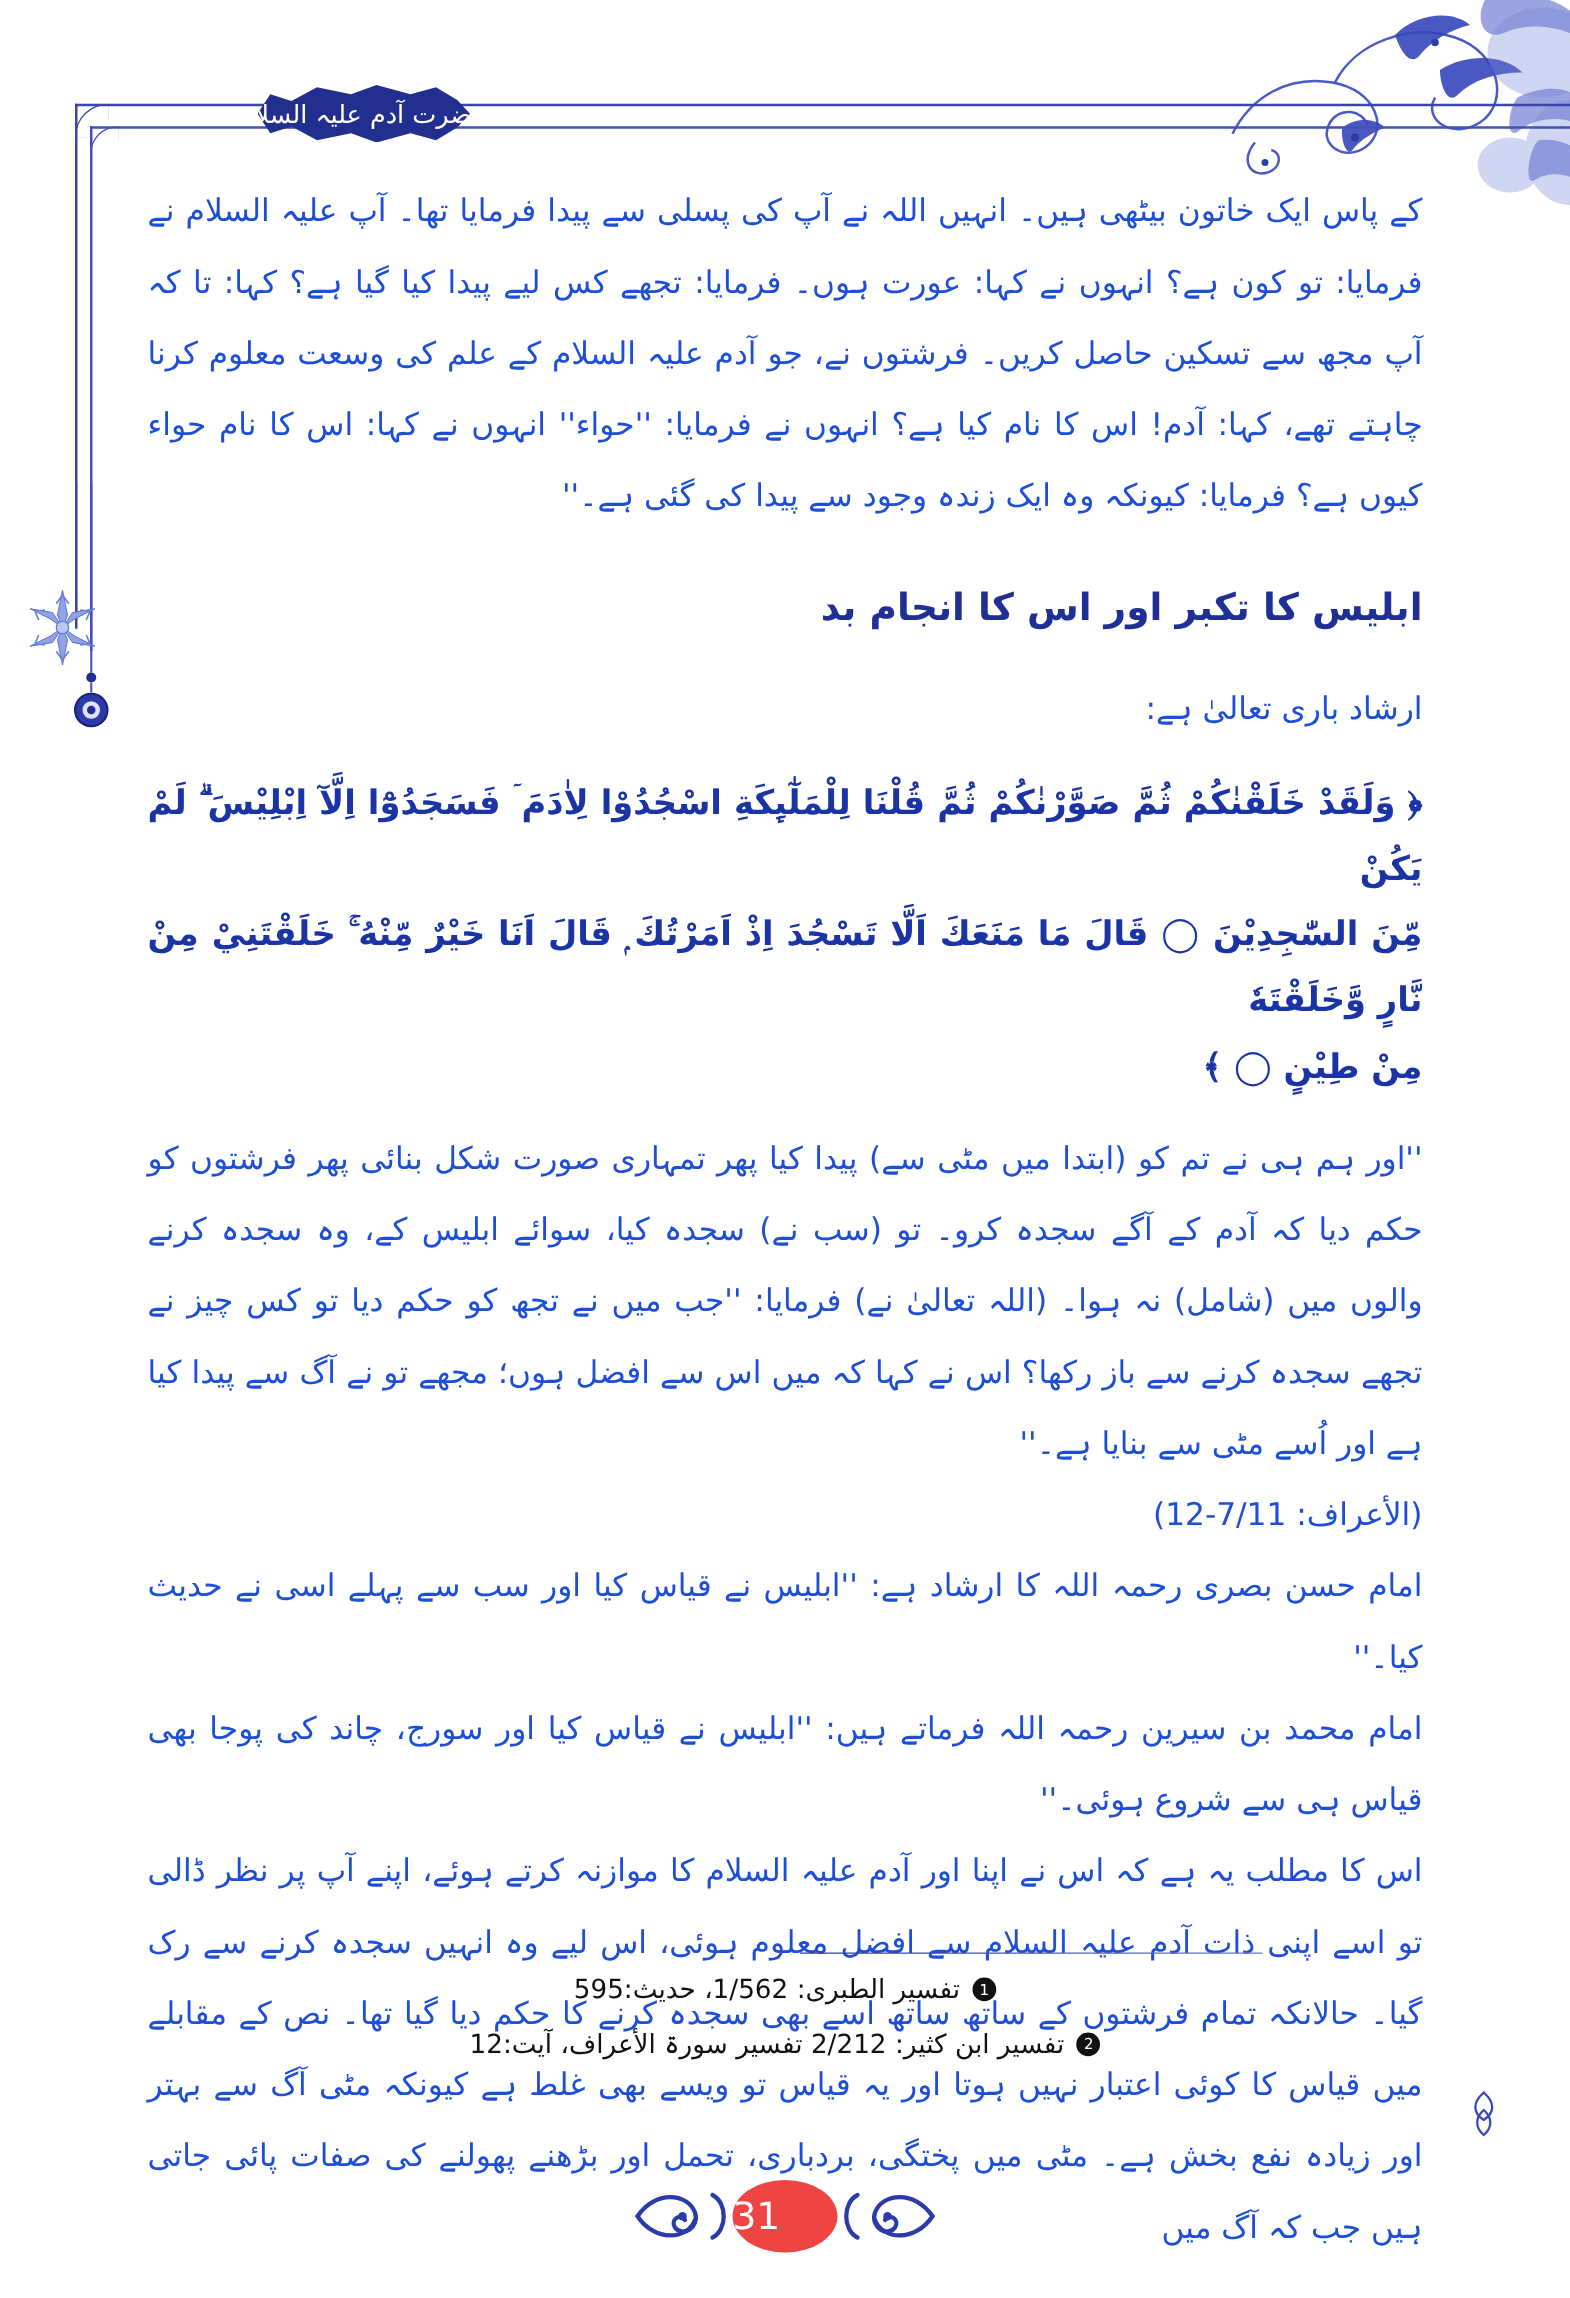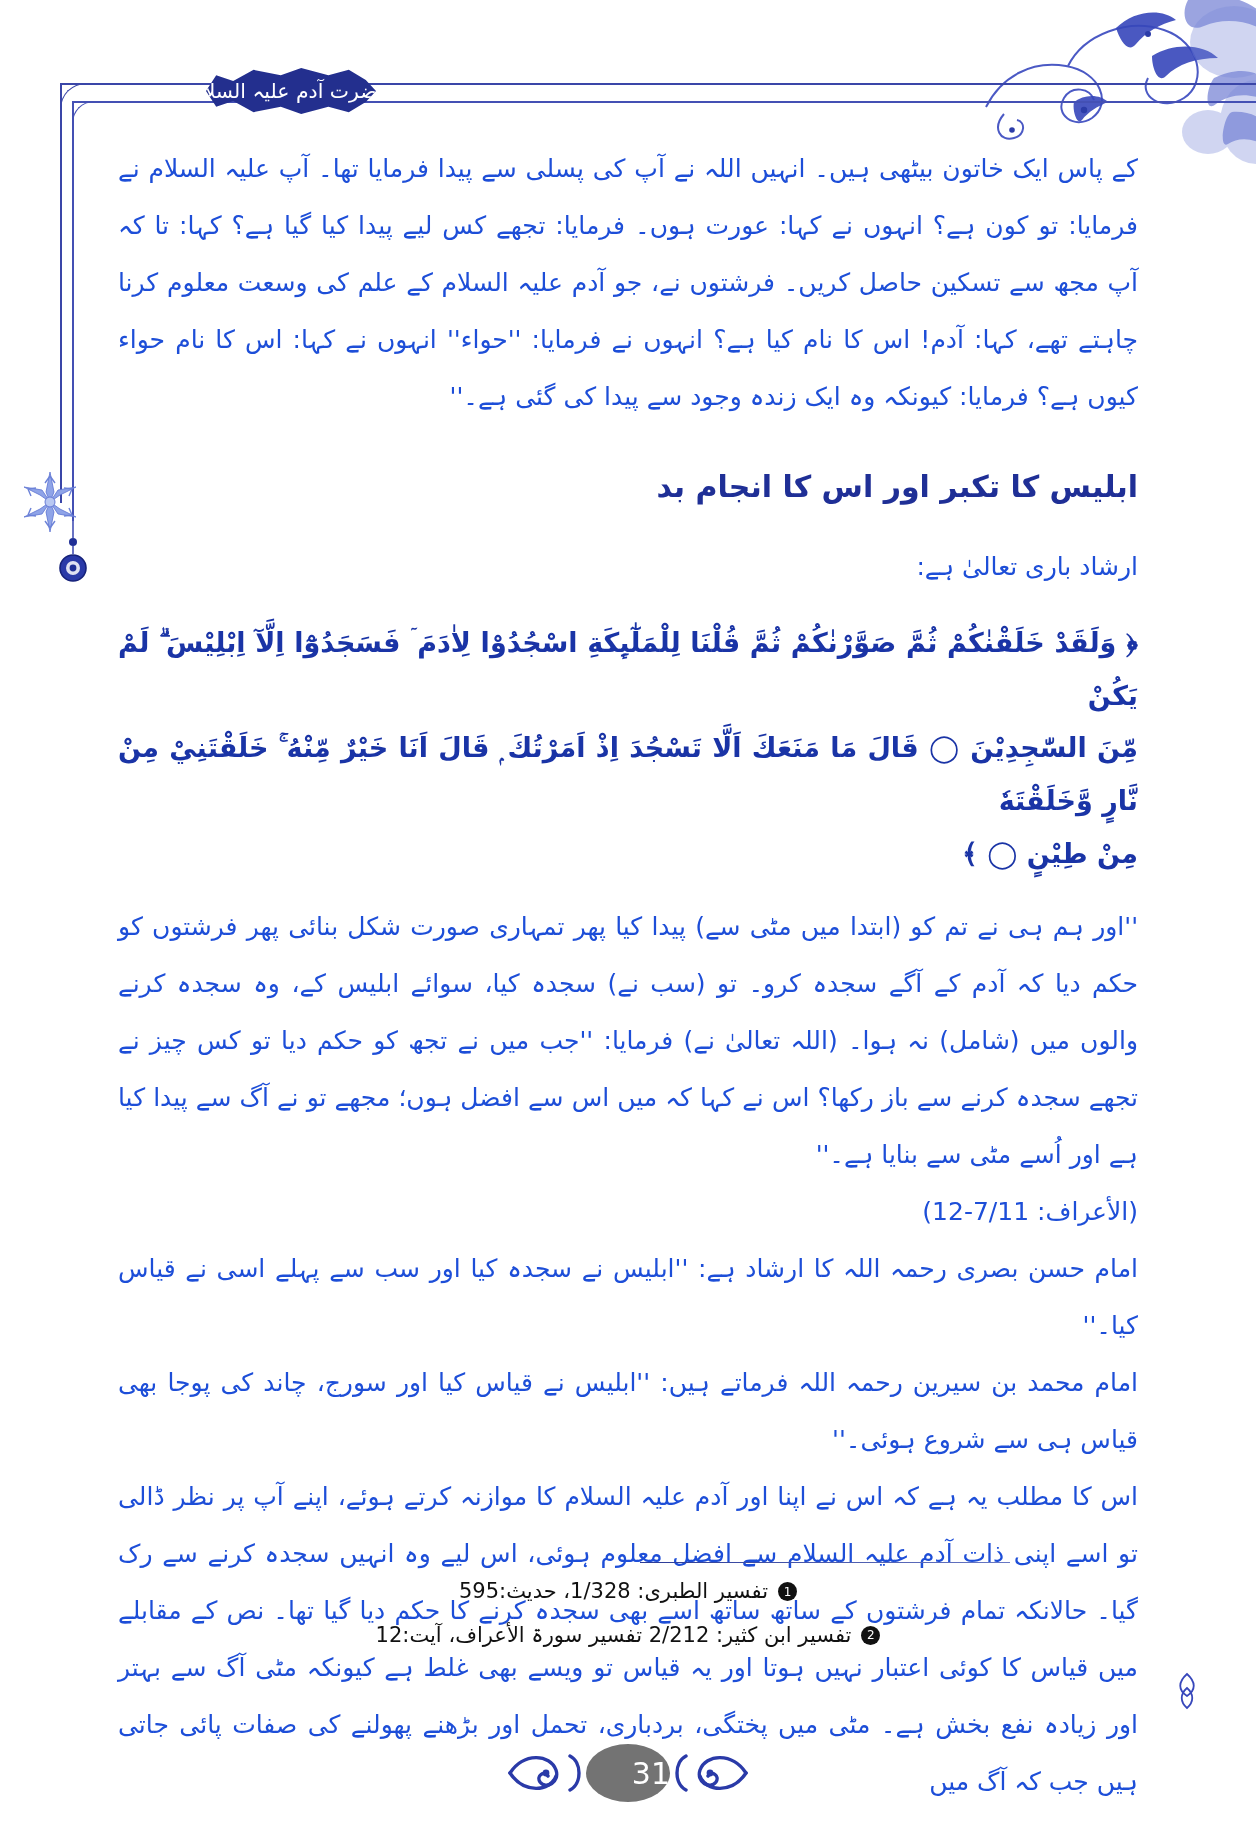--- a/index.html
+++ b/index.html
@@ -108,22 +108,22 @@
   
   .mini-orn{position:absolute;right:52px;top:1672px;width:34px;height:40px;}
 
   
   .footer{
     position:absolute;left:0;right:0;top:1744px;
     display:flex;align-items:center;justify-content:center;gap:0px;
   }
   .pagenum-oval{
     width:84px;height:58px;border-radius:50%;
-    background:#737373;color:#fff;
-    display:flex;align-items:center;justify-content:flex-start;
+    background:#ef4444;color:#fff;
+    display:flex;align-items:center;justify-content:flex-end;
     font-size:30px;font-family:"DejaVu Sans","Liberation Sans",sans-serif;
     position:relative;z-index:2;
   }
   .flourish{width:80px;height:58px;}
 </style>
 </head>
 <body>
 
 <div class="page">
 
@@ -212,33 +212,33 @@
     <div class="verse">
       <div>﴿ وَلَقَدْ خَلَقْنٰكُمْ ثُمَّ صَوَّرْنٰكُمْ ثُمَّ قُلْنَا لِلْمَلٰٓىِٕكَةِ اسْجُدُوْا لِاٰدَمَ ۤ فَسَجَدُوْٓا اِلَّآ اِبْلِيْسَ ۗ لَمْ يَكُنْ</div>
       <div>مِّنَ السّٰجِدِيْنَ ◯ قَالَ مَا مَنَعَكَ اَلَّا تَسْجُدَ اِذْ اَمَرْتُكَ ۭ قَالَ اَنَا خَيْرٌ مِّنْهُ ۚ خَلَقْتَنِيْ مِنْ نَّارٍ وَّخَلَقْتَهٗ</div>
       <div>مِنْ طِيْنٍ ◯ ﴾</div>
     </div>
 
     <p class="body">''اور ہم ہی نے تم کو (ابتدا میں مٹی سے) پیدا کیا پھر تمہاری صورت شکل بنائی پھر فرشتوں کو حکم دیا کہ آدم کے آگے سجدہ کرو۔ تو (سب نے) سجدہ کیا، سوائے ابلیس کے، وہ سجدہ کرنے والوں میں (شامل) نہ ہوا۔ (اللہ تعالیٰ نے) فرمایا: ''جب میں نے تجھ کو حکم دیا تو کس چیز نے تجھے سجدہ کرنے سے باز رکھا؟ اس نے کہا کہ میں اس سے افضل ہوں؛ مجھے تو نے آگ سے پیدا کیا ہے اور اُسے مٹی سے بنایا ہے۔''</p>
 
     <p class="body centered-left ref-line">(الأعراف: 7/11-12)</p>
 
-    <p class="body">امام حسن بصری رحمہ اللہ کا ارشاد ہے: ''ابلیس نے سجدہ کیا اور سب سے پہلے اسی نے قیاس کیا۔''</p>
+    <p class="body">امام حسن بصری رحمہ اللہ کا ارشاد ہے: ''ابلیس نے قیاس کیا اور سب سے پہلے اسی نے حدیث کیا۔''</p>
 
     <p class="body">امام محمد بن سیرین رحمہ اللہ فرماتے ہیں: ''ابلیس نے قیاس کیا اور سورج، چاند کی پوجا بھی قیاس ہی سے شروع ہوئی۔''</p>
 
     <p class="body">اس کا مطلب یہ ہے کہ اس نے اپنا اور آدم علیہ السلام کا موازنہ کرتے ہوئے، اپنے آپ پر نظر ڈالی تو اسے اپنی ذات آدم علیہ السلام سے افضل معلوم ہوئی، اس لیے وہ انہیں سجدہ کرنے سے رک گیا۔ حالانکہ تمام فرشتوں کے ساتھ ساتھ اسے بھی سجدہ کرنے کا حکم دیا گیا تھا۔ نص کے مقابلے میں قیاس کا کوئی اعتبار نہیں ہوتا اور یہ قیاس تو ویسے بھی غلط ہے کیونکہ مٹی آگ سے بہتر اور زیادہ نفع بخش ہے۔ مٹی میں پختگی، بردباری، تحمل اور بڑھنے پھولنے کی صفات پائی جاتی ہیں جب کہ آگ میں</p>
   </div>
 
   <div class="footnote-rule"></div>
 
   <div class="footnotes">
     <div class="fn">
       <span class="fn-num">1</span>
-      <span class="fn-text">تفسیر الطبری: 1/328، حدیث:595</span>
+      <span class="fn-text">تفسیر الطبری: 1/562، حدیث:595</span>
     </div>
     <div class="fn">
       <span class="fn-num">2</span>
       <span class="fn-text">تفسیر ابن کثیر: 2/212 تفسیر سورۃ الأعراف، آیت:12</span>
     </div>
   </div>
 
   <div class="mini-orn">
     <svg width="34" height="40" viewBox="0 0 34 40" xmlns="http://www.w3.org/2000/svg">
       <g fill="none" stroke="#3747bb" stroke-width="1.8">

